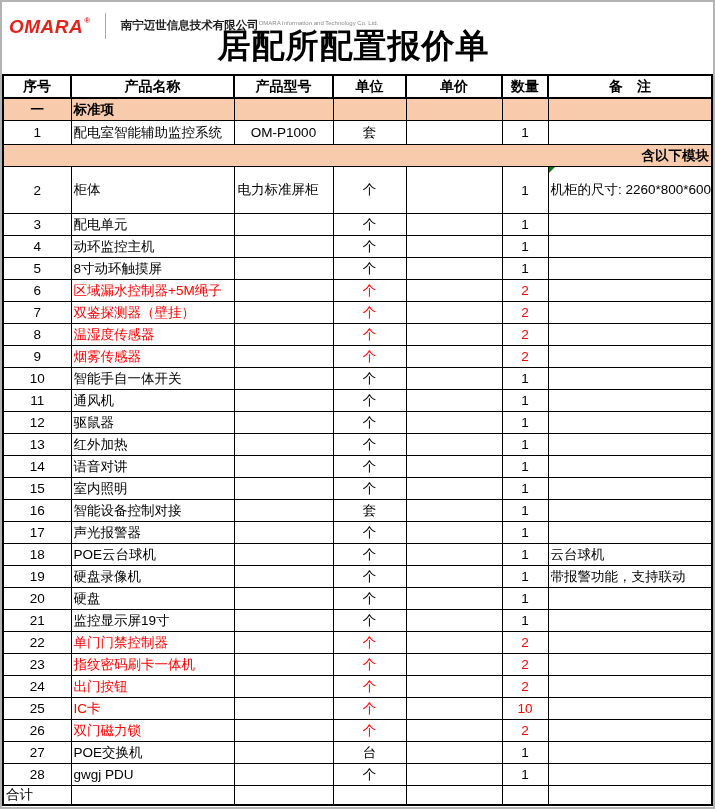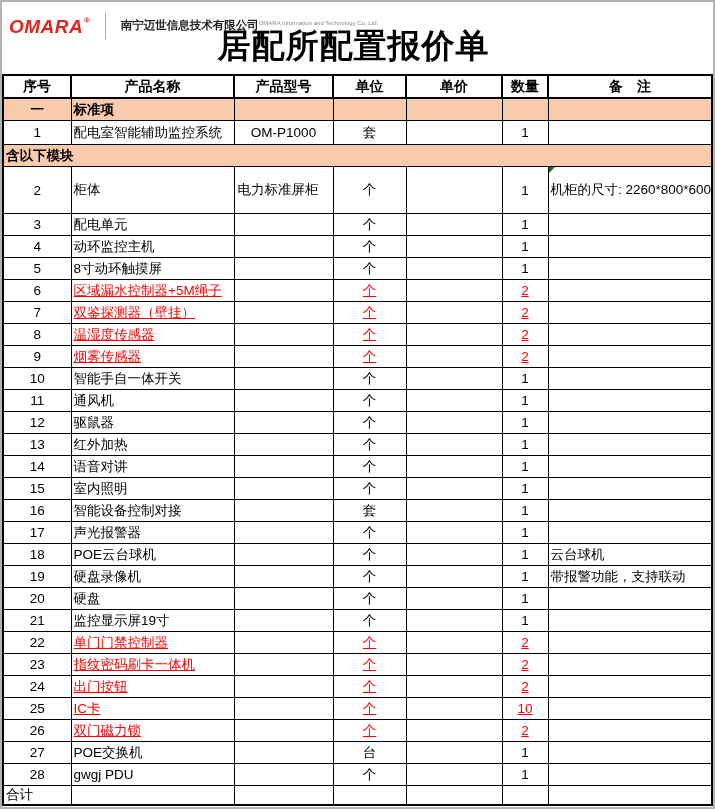--- a/index.html
+++ b/index.html
@@ -50,22 +50,22 @@
     height:21px;padding:0 2px;
     overflow:hidden;white-space:nowrap;
   }
   .quote{border:2px solid #000;}
   .c-no,.c-unit,.c-qty,.c-price{text-align:center;}
   .c-name{text-align:left;padding-left:4px;}
   .c-model{text-align:center;}
   .c-model.left{text-align:left;padding-left:3px;}
   .c-remark{text-align:left;padding-left:4px;position:relative;white-space:pre-line;line-height:1.45;}
   tr.section td{background:var(--peach,#f8cbad);font-weight:700;border:1px solid #000;}
-  tr.banner td{background:var(--peach,#f8cbad);font-weight:700;text-align:left;border:1px solid #000;}
-  tr.red .c-name,tr.red .c-unit,tr.red .c-qty{color:var(--red,#ff0000);text-decoration:underline;}
+  tr.banner td{background:var(--peach,#f8cbad);font-weight:700;text-align:right;border:1px solid #000;}
+  tr.red .c-name,tr.red .c-unit,tr.red .c-qty{color:var(--red,#ff0000);}
   tr.total td{height:16px;}
   .total-label{text-align:left;padding-left:3px;}
   .note-tri{
     position:absolute;top:0;left:0;width:0;height:0;
     border-top:6px solid var(--green,#117711);
     border-right:6px solid transparent;
   }
 </style>
 </head>
 <body>

